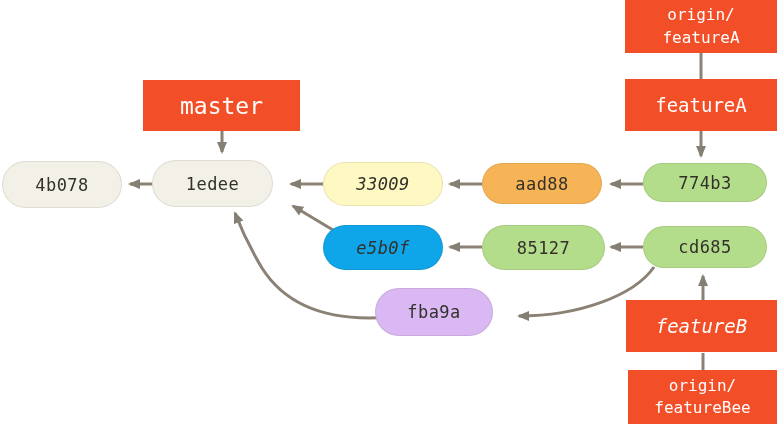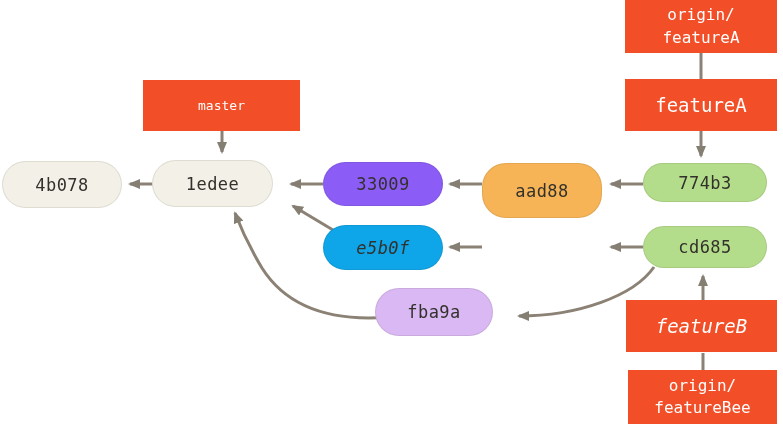--- a/index.html
+++ b/index.html
@@ -11,34 +11,34 @@
   #edges{position:absolute;left:0;top:0;z-index:1;}
   .edge{stroke:#8b8275;stroke-width:3;fill:none;}
   
   .ref{
     position:absolute;z-index:2;background:#f24e27;color:#fefefe;
     display:flex;align-items:center;justify-content:center;text-align:center;
     white-space:pre-line;
   }
   #ref-origin-featurea{left:625px;top:0;width:152px;height:53px;font-size:16px;line-height:1.4;}
   #ref-featurea{left:625px;top:79px;width:152px;height:52px;font-size:19px;}
-  #ref-master{left:143px;top:80px;width:157px;height:51px;font-size:13px;}
+  #ref-master{left:143px;top:80px;width:157px;height:51px;font-size:23px;}
   #ref-featureb{left:626px;top:300px;width:151px;height:52px;font-size:19px;font-style:italic;}
   #ref-origin-featurebee{left:628px;top:370px;width:149px;height:54px;font-size:16px;line-height:1.4;}
   
   .commit{
     position:absolute;z-index:2;border-radius:24px;
     display:flex;align-items:center;justify-content:center;
     font-size:17px;color:#33312b;letter-spacing:.5px;
     border:1px solid rgba(60,50,30,0.10);box-sizing:border-box;
   }
   #c-4b078{left:2px;top:161px;width:120px;height:47px;}
   #c-1edee{left:152px;top:160px;width:121px;height:47px;}
   #c-33009{left:323px;top:162px;width:120px;height:44px;}
-  #c-aad88{left:482px;top:163px;width:120px;height:55px;}
+  #c-aad88{left:482px;top:163px;width:120px;height:41px;}
   #c-774b3{left:643px;top:163px;width:124px;height:39px;}
   #c-e5b0f{left:323px;top:225px;width:120px;height:45px;}
   #c-85127{left:482px;top:225px;width:123px;height:45px;}
   #c-cd685{left:643px;top:226px;width:124px;height:42px;}
   #c-fba9a{left:375px;top:288px;width:118px;height:48px;}
 </style>
 </head>
 <body>
 
 <div id="canvas">
@@ -68,20 +68,21 @@
   <div class="ref" id="ref-origin-featurea">origin/
 featureA</div>
   <div class="ref" id="ref-featurea">featureA</div>
   <div class="ref" id="ref-master">master</div>
   <div class="ref" id="ref-featureb">featureB</div>
   <div class="ref" id="ref-origin-featurebee">origin/
 featureBee</div>
 
   <div class="commit" id="c-4b078" style="background: rgb(242, 240, 231);">4b078</div>
   <div class="commit" id="c-1edee" style="background: rgb(242, 240, 231);">1edee</div>
-  <div class="commit" id="c-33009" style="background: #8b5cf6;">33009</div>
+  <div class="commit" id="c-33009" style="background: #fef9c3; font-style: italic;">33009</div>
   <div class="commit" id="c-aad88" style="background: rgb(246, 180, 87);">aad88</div>
   <div class="commit" id="c-774b3" style="background: rgb(180, 221, 139);">774b3</div>
   <div class="commit" id="c-e5b0f" style="background: #0ea5e9; font-style: italic;">e5b0f</div>
+  <div class="commit" id="c-85127" style="background: rgb(180, 221, 139);">85127</div>
   <div class="commit" id="c-cd685" style="background: rgb(180, 221, 139);">cd685</div>
   <div class="commit" id="c-fba9a" style="background: rgb(218, 184, 243);">fba9a</div>
 
 </div>
 
 </body></html>

